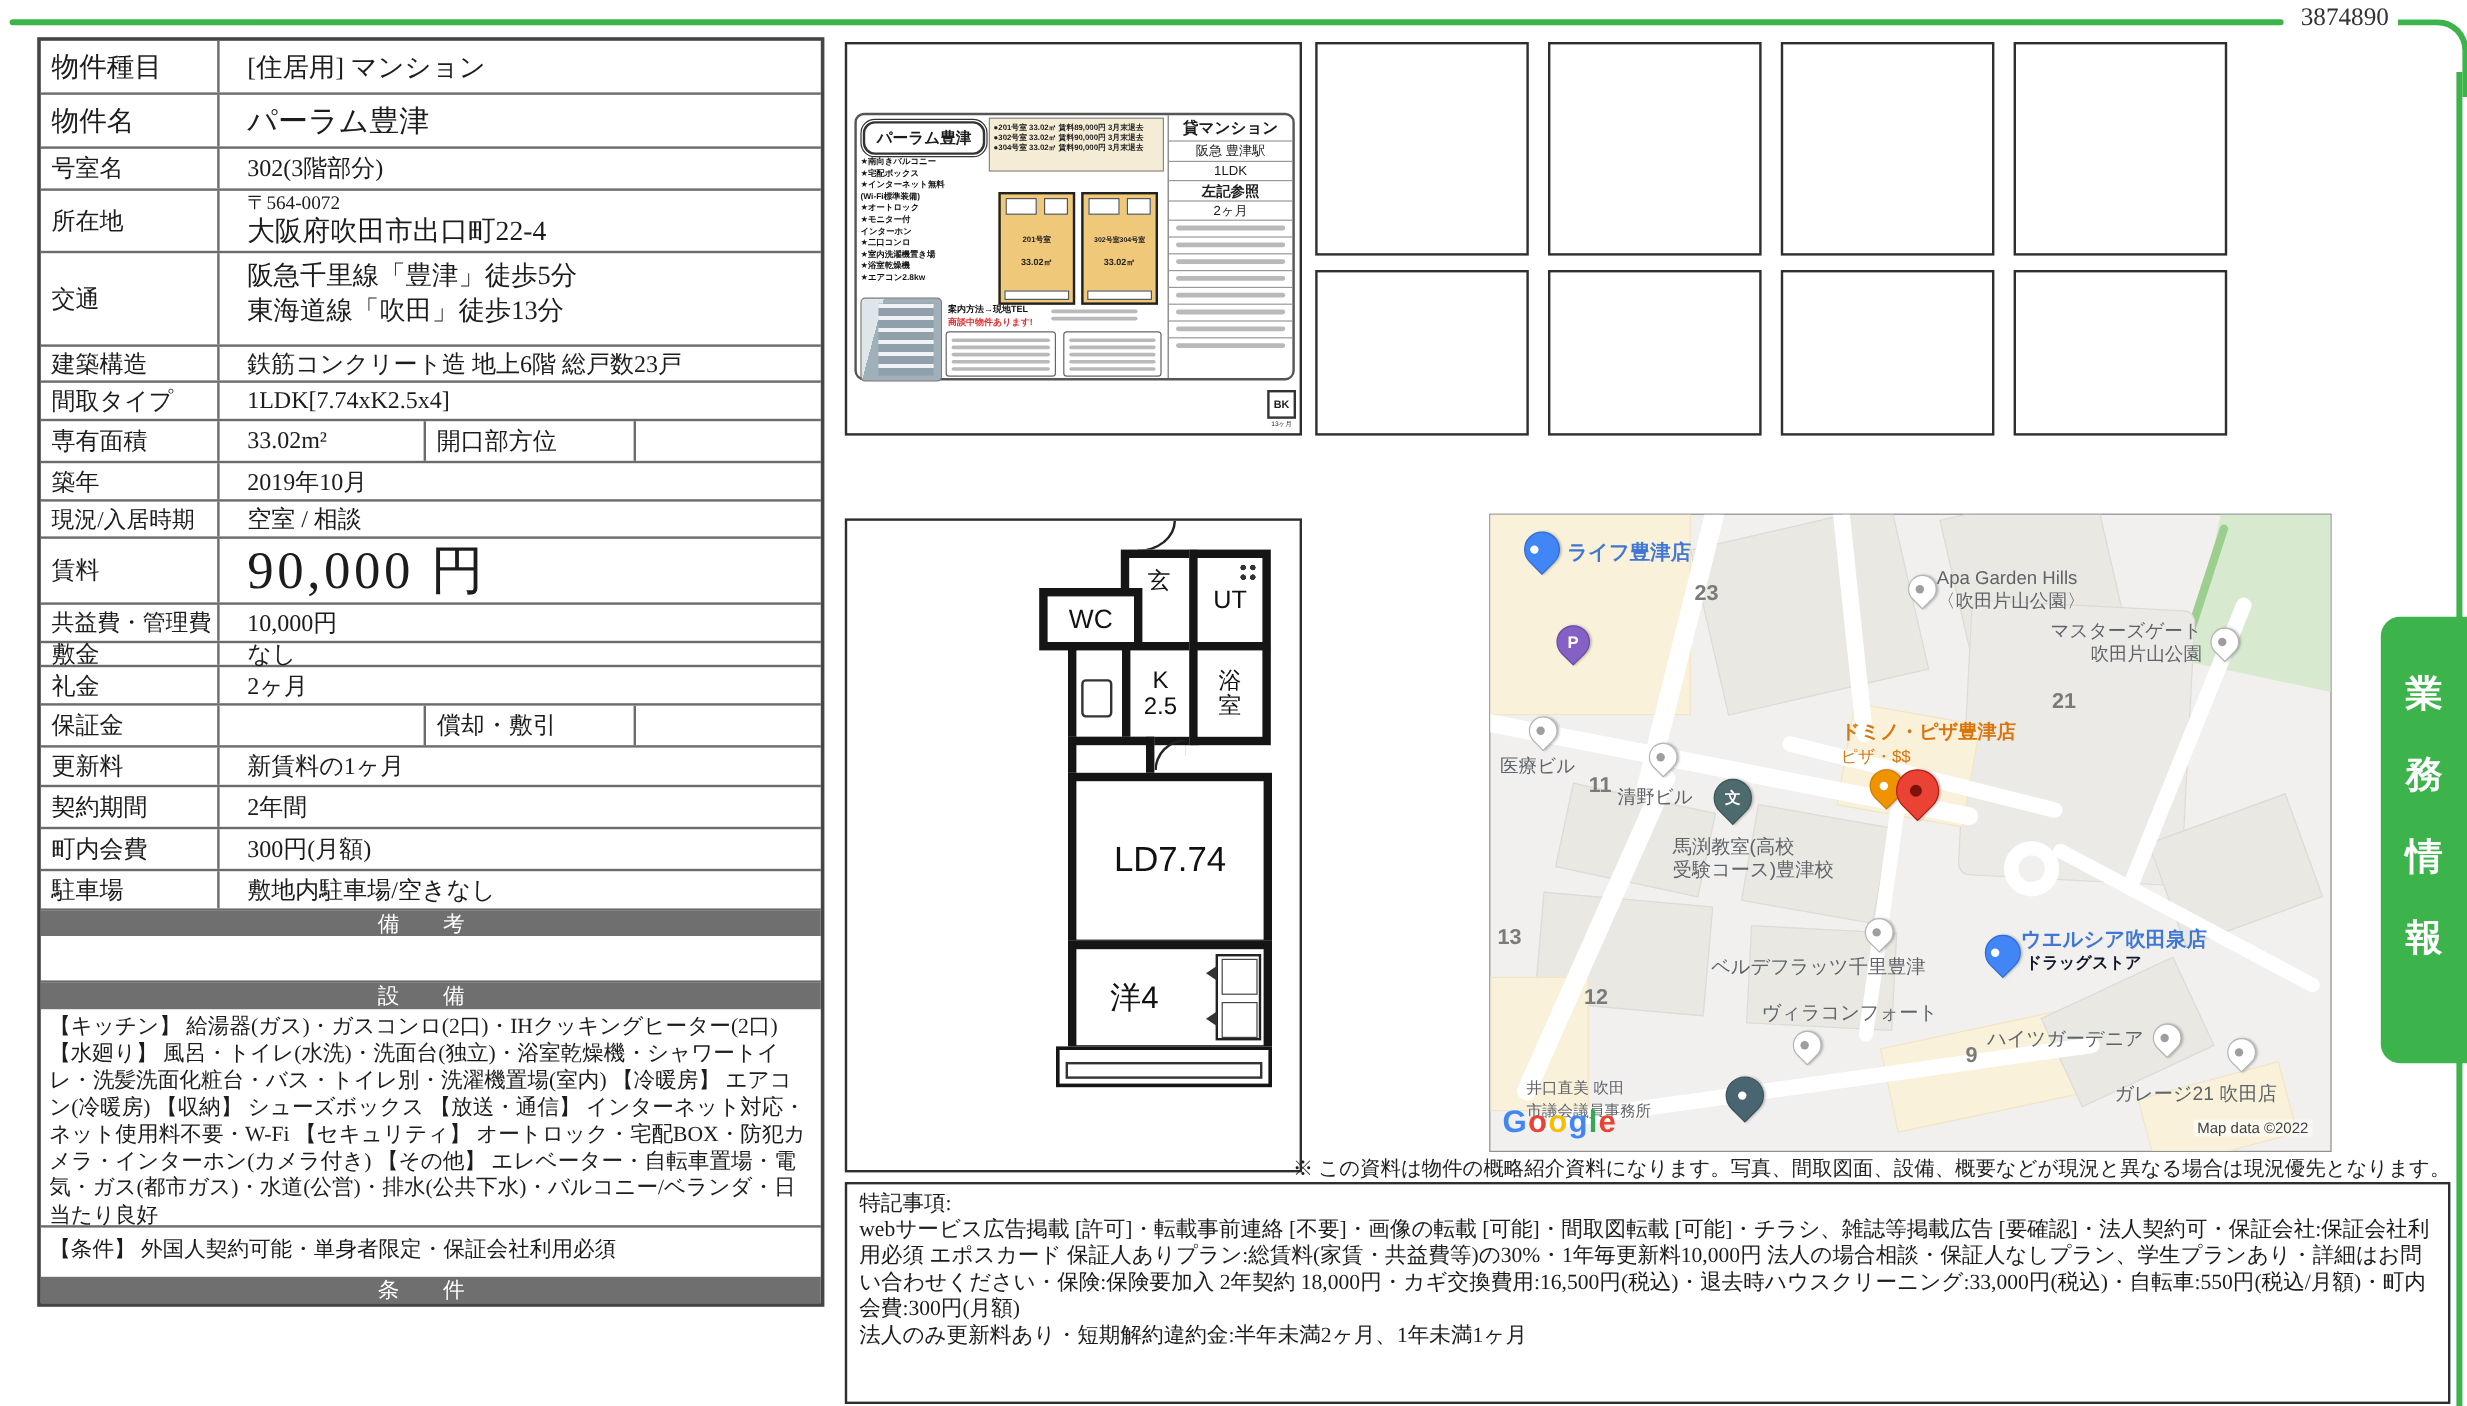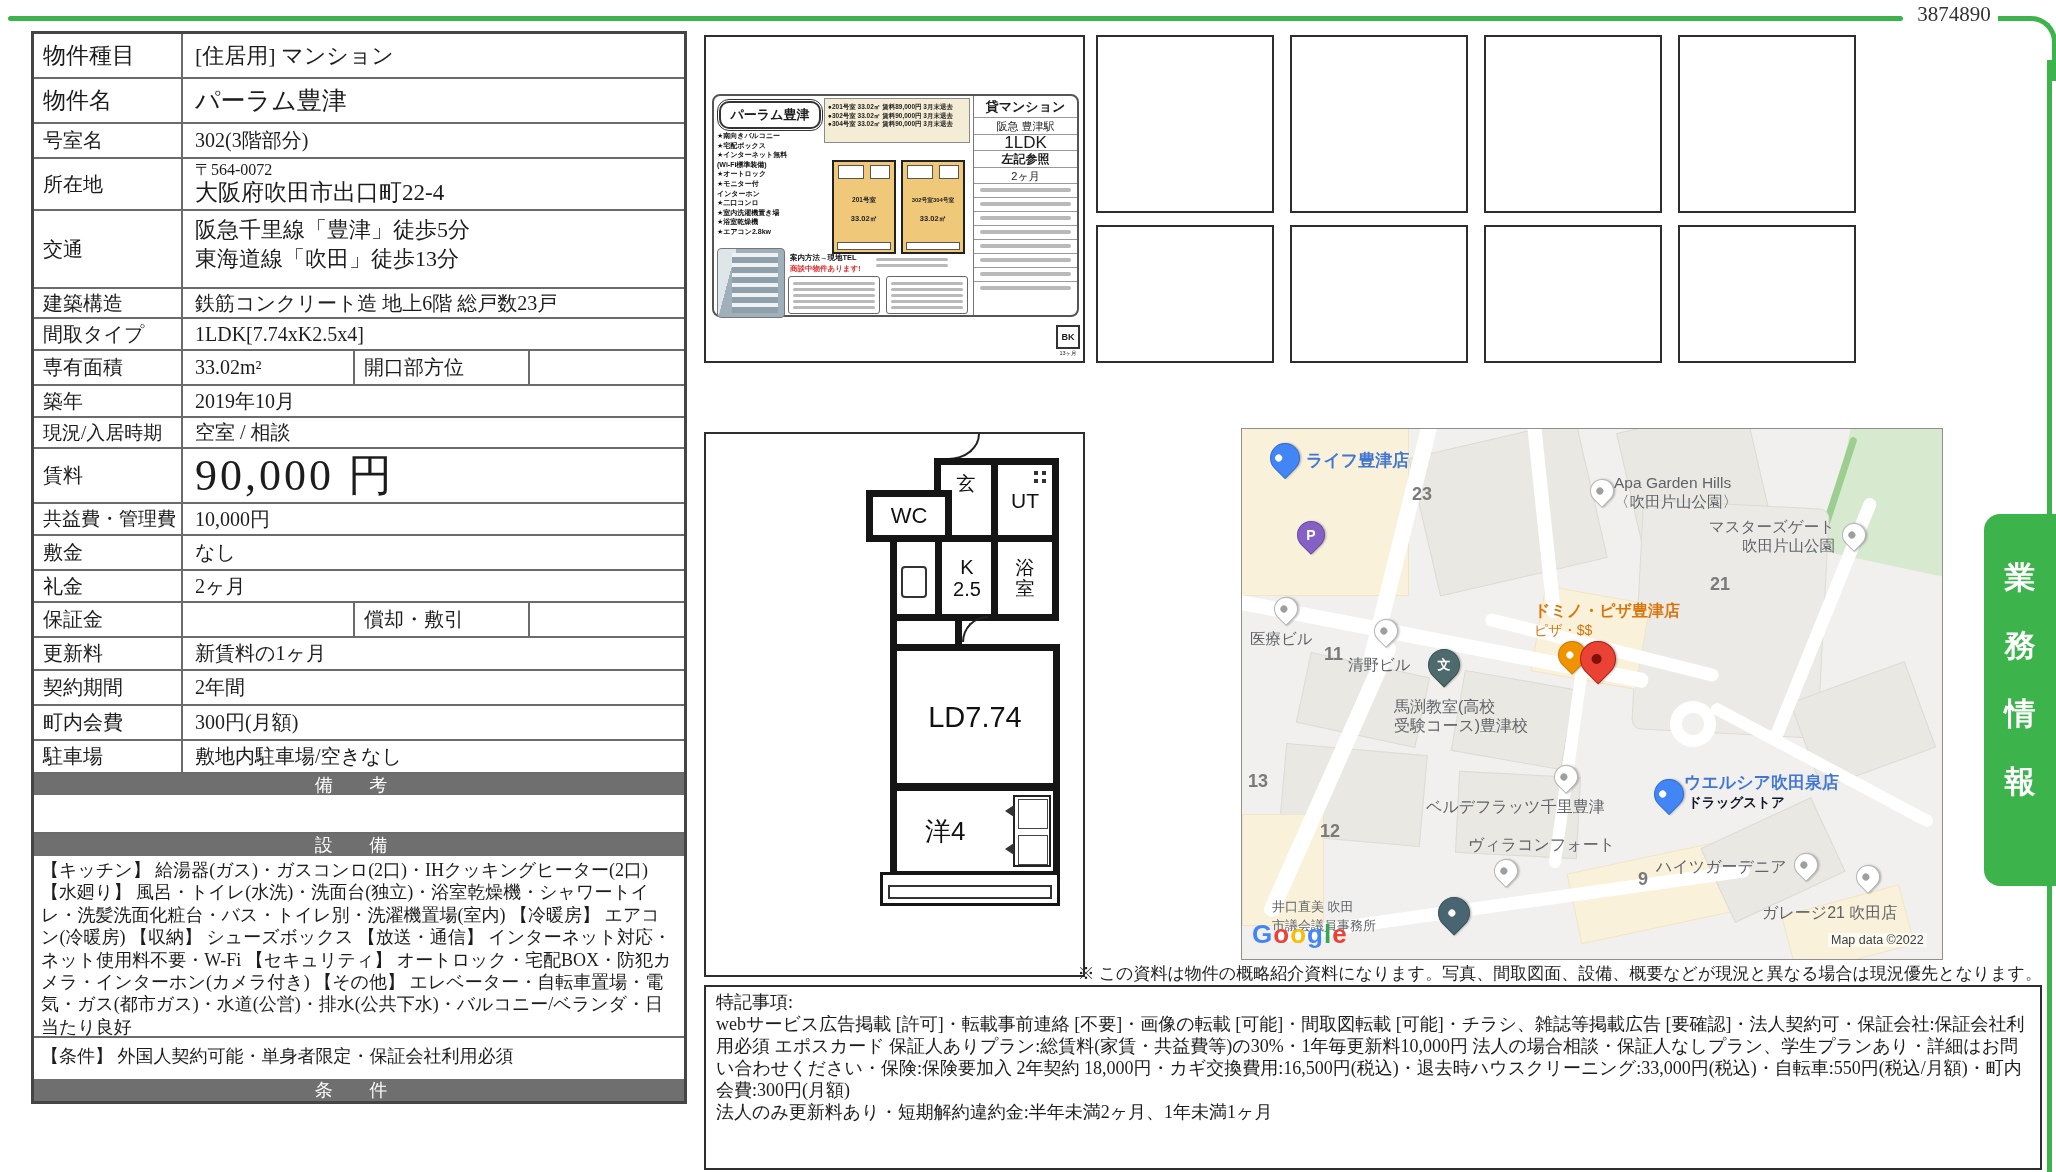--- a/index.html
+++ b/index.html
@@ -13,21 +13,21 @@
   #g-corner{left:1998px;top:16px;width:54px;height:60px;background:transparent;
     border-top:5px solid #3cb44b;border-right:5px solid #3cb44b;border-top-right-radius:26px;}
   #g-right{left:2047px;top:60px;width:5px;height:1112px;}
   #doc-number{left:1908px;top:2px;width:92px;font-size:21px;color:#333;text-align:center;}
 
   
   #doc-table{left:31px;top:31px;width:656px;border:3px solid #454545;background:#fff;box-sizing:border-box;}
   .trow{display:flex;border-bottom:2px solid #6b6b6b;box-sizing:border-box;align-items:stretch;}
   .tlabel{width:149px;border-right:2px solid #6b6b6b;padding-left:9px;display:flex;align-items:center;
     font-size:20px;box-sizing:border-box;flex:none;}
-  .tvalue{flex:1;padding-left:12px;display:flex;align-items:center;font-size:20px;box-sizing:border-box;}
+  .tvalue{flex:1;padding-left:23px;display:flex;align-items:center;font-size:20px;box-sizing:border-box;}
   .tv-mid{flex:none;width:172px;border-right:2px solid #6b6b6b;}
   .tl2{flex:none;width:175px;border-right:2px solid #6b6b6b;padding-left:9px;display:flex;align-items:center;font-size:20px;box-sizing:border-box;}
   .tv2{flex:1;padding-left:8px;}
   .big-label{font-size:23px;}
   .addr-block{display:block;padding-top:2px;}
   .addr-zip{font-size:16px;line-height:18px;}
   .addr-main{font-size:23px;line-height:27px;}
   .pre{white-space:pre-line;}
   .rent-value{font-size:44px;letter-spacing:3px;align-items:center;text-align:right;}
   .secbar{background:#6f6f6f;color:#fff;text-align:center;font-size:18px;display:flex;
@@ -40,21 +40,21 @@
   #flyer-frame{left:6px;top:57px;width:367px;height:223px;border:2px solid #555;border-radius:8px;box-sizing:border-box;}
   #flyer-badge{left:5px;top:5px;width:98px;height:24px;border:2px solid #333;outline:1px solid #333;outline-offset:1px;
     border-radius:10px;font-size:13px;font-weight:bold;display:flex;align-items:center;justify-content:center;
     font-family:"Liberation Serif",serif;}
   #flyer-rooms{left:110px;top:2px;width:146px;height:45px;background:#f4ecd4;border:1px solid #8a8a8a;
     font-size:6.5px;line-height:8.5px;color:#222;padding:4px 3px;box-sizing:border-box;white-space:pre-line;font-weight:bold;}
   #flyer-info{left:259px;top:0;width:104px;height:219px;border-left:1px solid #777;box-sizing:border-box;}
   .fi-row{border-bottom:1px solid #999;text-align:center;box-sizing:border-box;overflow:hidden;}
   #fi-type{font-size:13px;font-weight:bold;height:22px;line-height:22px;}
   #fi-station{font-size:11px;height:17px;line-height:17px;}
-  #fi-layout{font-size:17px;height:16px;line-height:16px;}
+  #fi-layout{font-size:11px;height:16px;line-height:16px;}
   #fi-rent{font-size:12px;font-weight:bold;height:17px;line-height:17px;}
   #fi-reikin{font-size:11px;height:16px;line-height:16px;}
   .ph-line{height:4px;background:#b9b9b9;margin:4px 6px;border-radius:2px;}
   #flyer-features{left:3px;top:35px;width:104px;font-size:7px;line-height:9.6px;white-space:pre-line;color:#111;font-weight:bold;}
   .miniplan{top:64px;width:64px;height:94px;background:#efc87a;border:2px solid #222;box-sizing:border-box;}
   .mp-top{position:absolute;left:4px;top:3px;width:24px;height:12px;background:#fff;border:1px solid #555;}
   .mp-top2{position:absolute;right:4px;top:3px;width:18px;height:12px;background:#fff;border:1px solid #555;}
   .mp-balc{position:absolute;left:3px;bottom:2px;right:3px;height:6px;background:#fff;border:1px solid #555;}
   .mp-label{position:absolute;left:0;right:0;top:34px;text-align:center;font-size:6.5px;font-weight:bold;color:#222;}
   .mp-size{position:absolute;left:0;right:0;top:52px;text-align:center;font-size:7.5px;font-weight:bold;color:#222;}
@@ -214,21 +214,21 @@
       <div class="tvalue">空室 / 相談</div>
     </div>
     <div class="trow" style="height:55px">
       <div class="tlabel">賃料</div>
       <div class="tvalue rent-value">90,000 円</div>
     </div>
     <div class="trow" style="height:32px">
       <div class="tlabel" style="font-size:19px">共益費・管理費</div>
       <div class="tvalue">10,000円</div>
     </div>
-    <div class="trow" style="height:35px">
+    <div class="trow" style="height:20px">
       <div class="tlabel">敷金</div>
       <div class="tvalue">なし</div>
     </div>
     <div class="trow" style="height:32px">
       <div class="tlabel">礼金</div>
       <div class="tvalue">2ヶ月</div>
     </div>
     <div class="trow" style="height:35px">
       <div class="tlabel">保証金</div>
       <div class="tvalue tv-mid"></div>

